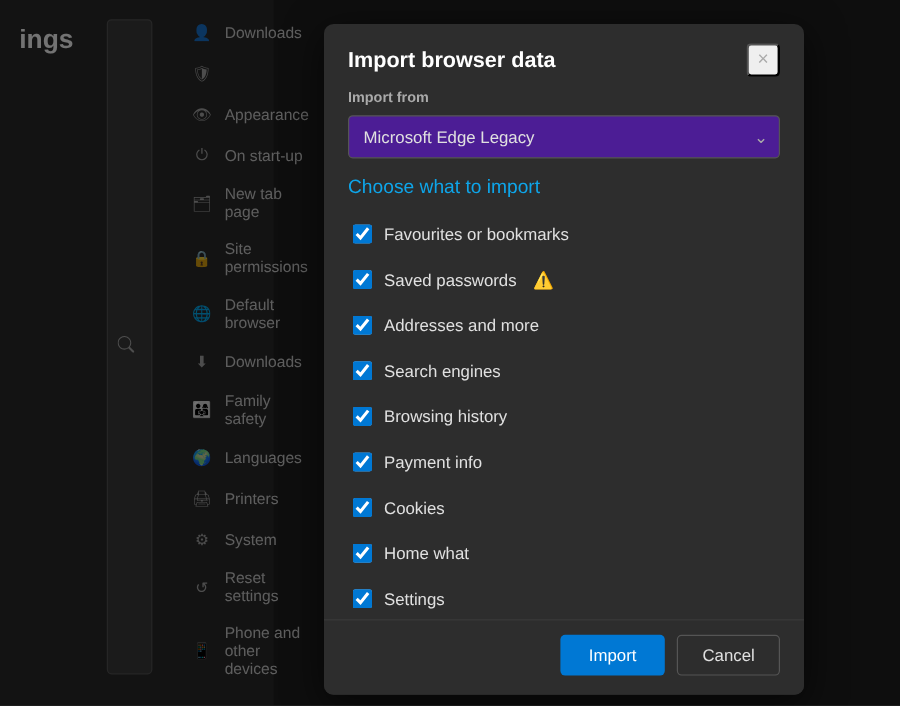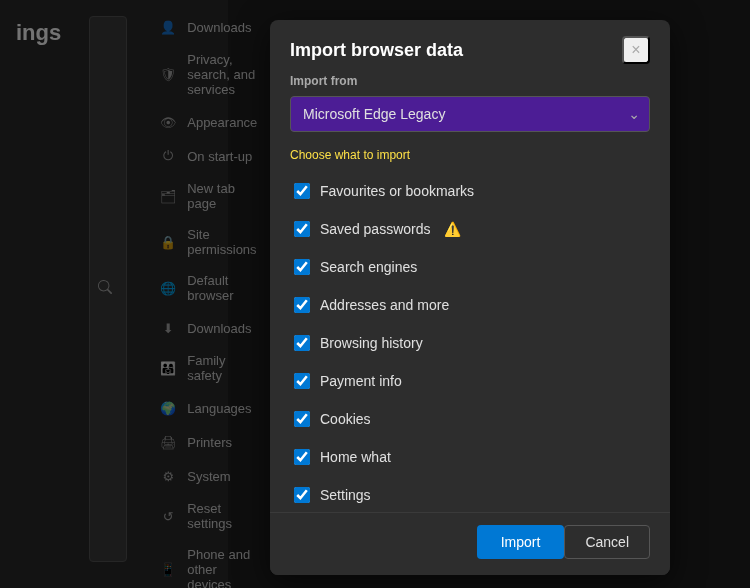--- a/index.html
+++ b/index.html
@@ -162,22 +162,22 @@
       position: absolute;
       right: 10px;
       top: 50%;
       transform: translateY(-50%);
       pointer-events: none;
       color: #aaa;
       font-size: 14px;
     }
 
     .choose-label {
-      font-size: 12px;
-      color: #fde047;
+      font-size: 16px;
+      color: #0ea5e9;
       margin-bottom: 12px;
     }
 
     .checkbox-list {
       display: flex;
       flex-direction: column;
       gap: 4px;
       padding-right: 14px;
       max-height: 360px;
       overflow-y: auto;
@@ -215,20 +215,21 @@
     }
 
     .warning-icon {
       font-size: 14px;
       margin-left: 4px;
     }
 
     .modal-footer {
       display: flex;
       justify-content: flex-end;
+      gap: 10px;
       padding: 12px 20px 16px 20px;
       background: #2d2d2d;
       border-top: 1px solid #3a3a3a;
     }
 
     .btn-import {
       background: #0078d4;
       color: #fff;
       border: none;
       border-radius: 4px;
@@ -262,21 +263,20 @@
     <input type="text" placeholder="Search settings" style="">
   </div>
 
   <div id="nav-items">
       <div class="nav-item">
         <span class="nav-icon">👤</span>
         <span>Downloads</span>
       </div>
       <div class="nav-item">
         <span class="nav-icon">🛡</span>
-        <span>Privacy, search, and services</span>
       </div>
       <div class="nav-item">
         <span class="nav-icon">👁</span>
         <span>Appearance</span>
       </div>
       <div class="nav-item">
         <span class="nav-icon">⏻</span>
         <span>On start-up</span>
       </div>
       <div class="nav-item">
@@ -342,25 +342,25 @@
           <input type="checkbox" checked="" style="">
           <span>Favourites or bookmarks</span>
         </div>
         <div class="checkbox-item">
           <input type="checkbox" checked="" style="">
           <span>Saved passwords</span>
           <span class="warning-icon">⚠️</span>
         </div>
         <div class="checkbox-item">
           <input type="checkbox" checked="" style="">
+          <span>Addresses and more</span>
+        </div>
+        <div class="checkbox-item">
+          <input type="checkbox" checked="" style="">
           <span>Search engines</span>
-        </div>
-        <div class="checkbox-item">
-          <input type="checkbox" checked="" style="">
-          <span>Addresses and more</span>
         </div>
         <div class="checkbox-item">
           <input type="checkbox" checked="" style="">
           <span>Browsing history</span>
         </div>
         <div class="checkbox-item">
           <input type="checkbox" checked="" style="">
           <span>Payment info</span>
         </div>
         <div class="checkbox-item">

